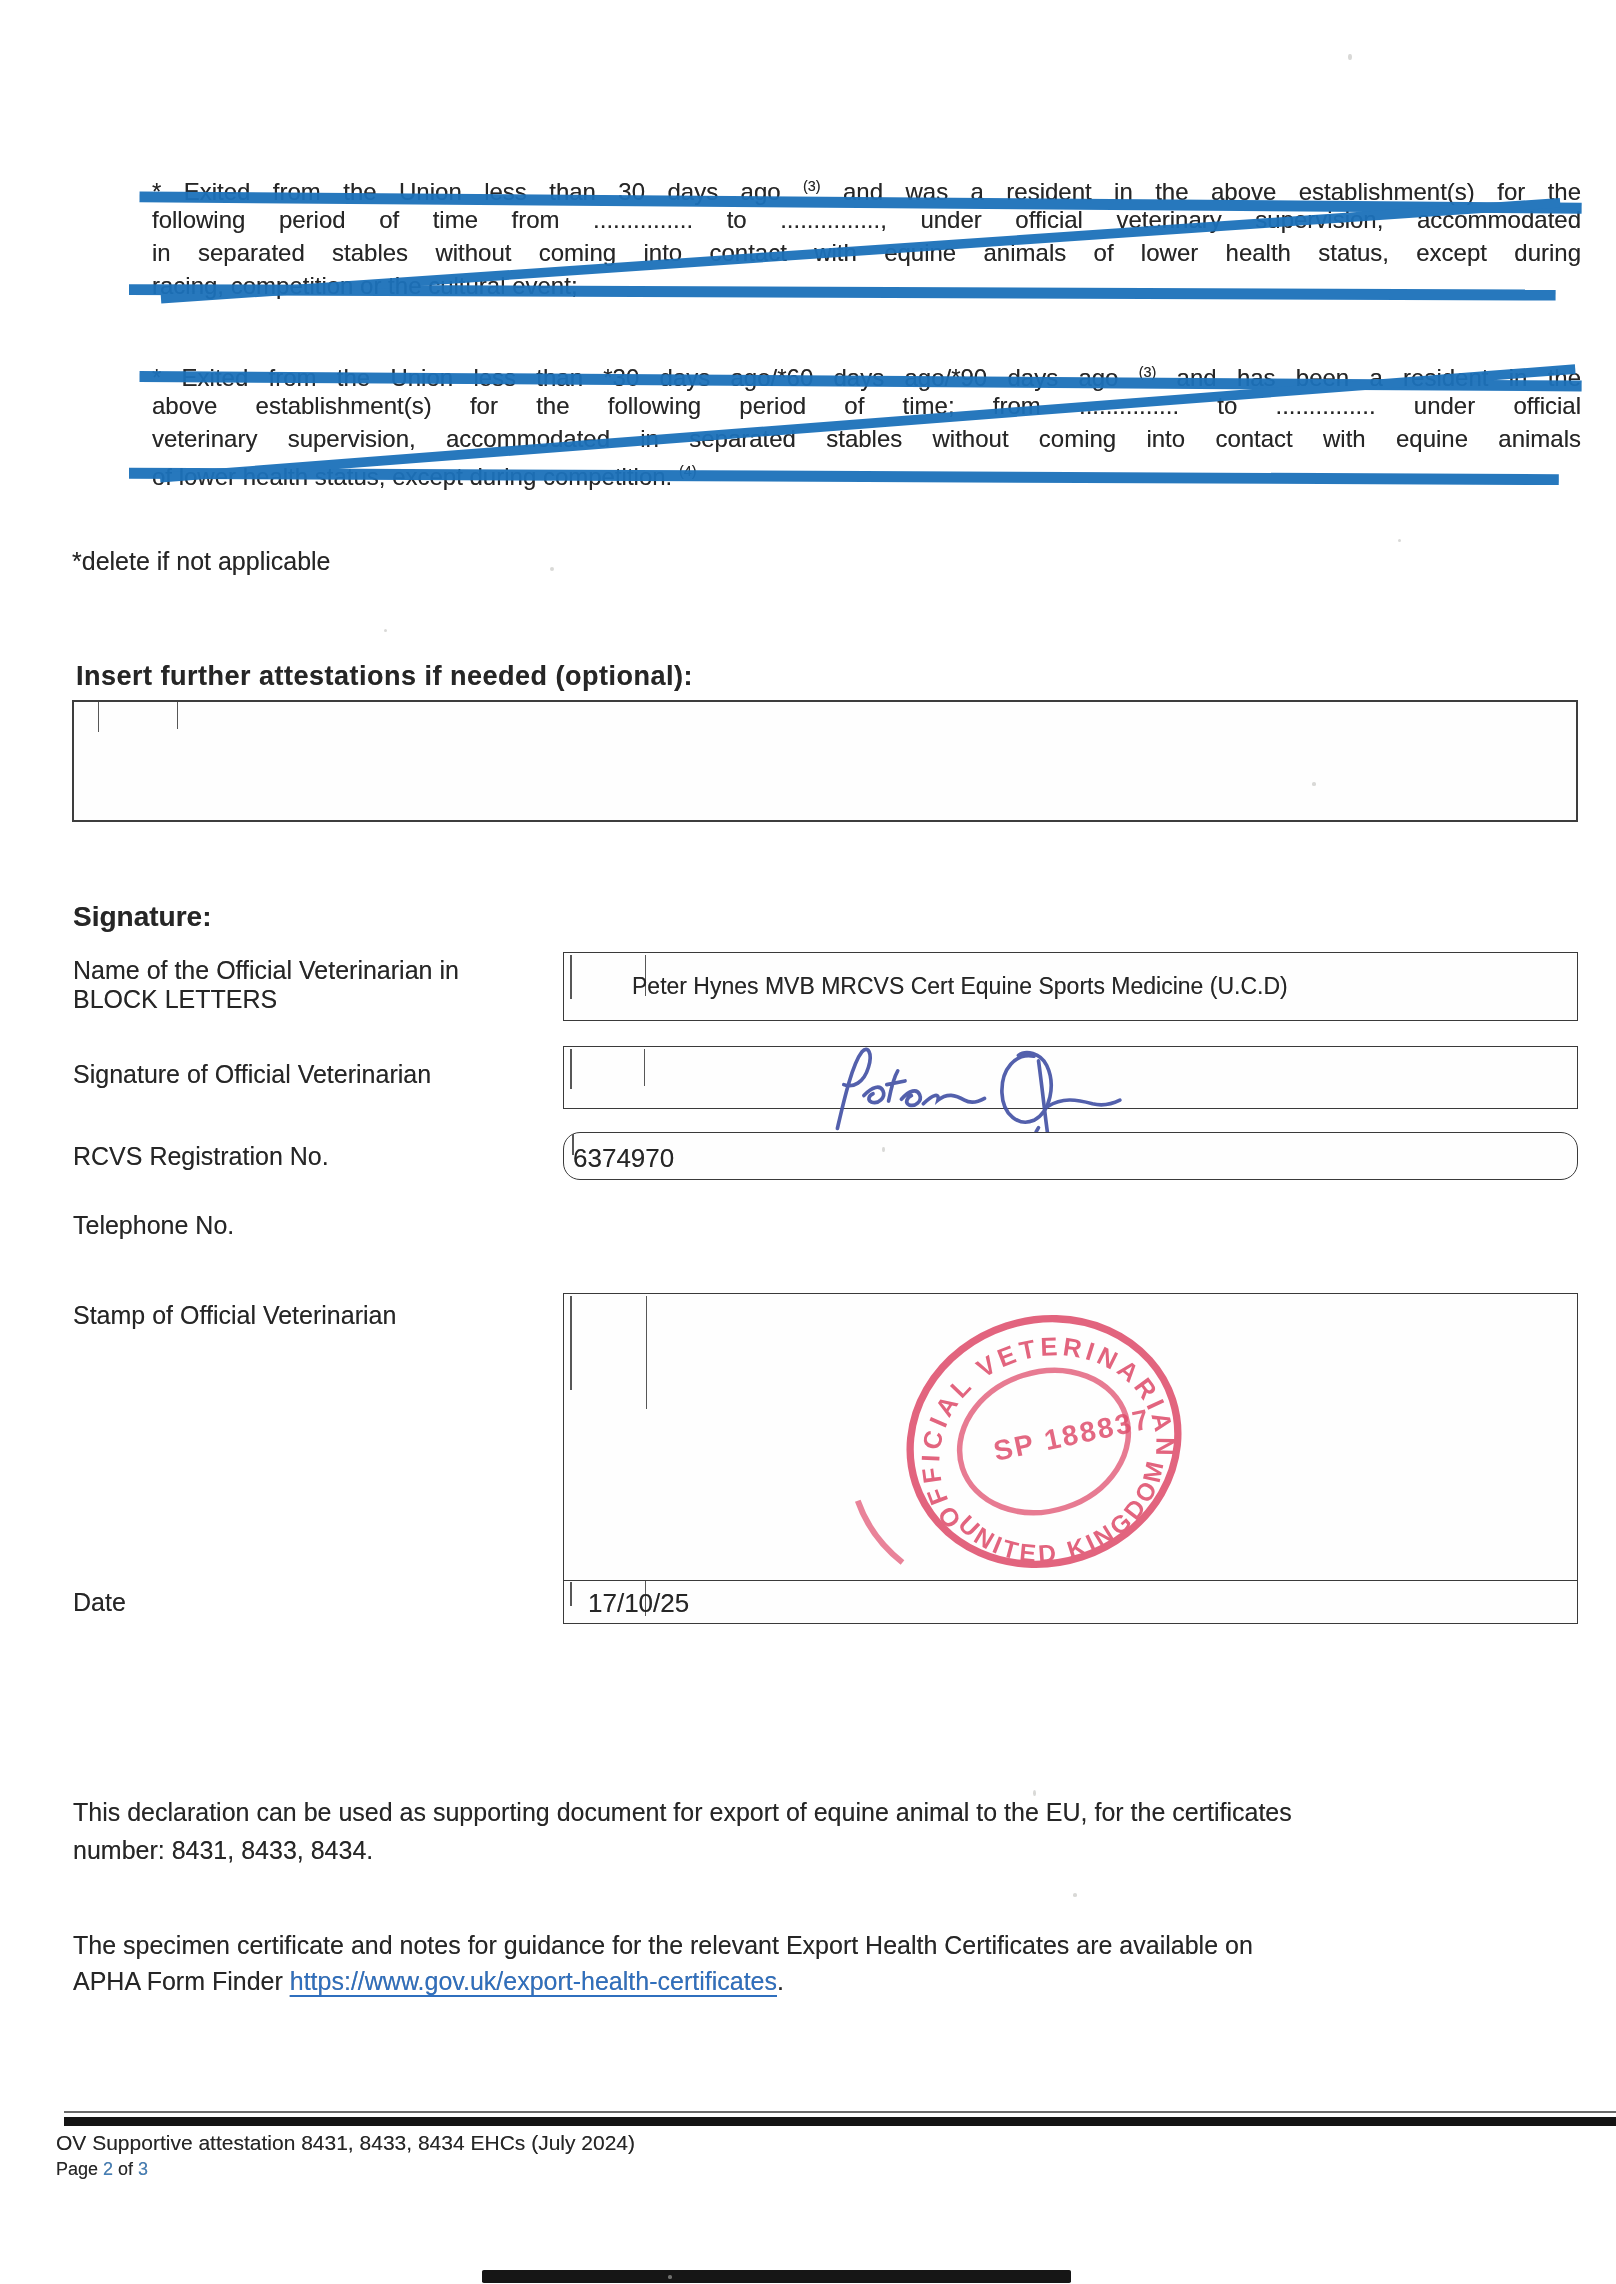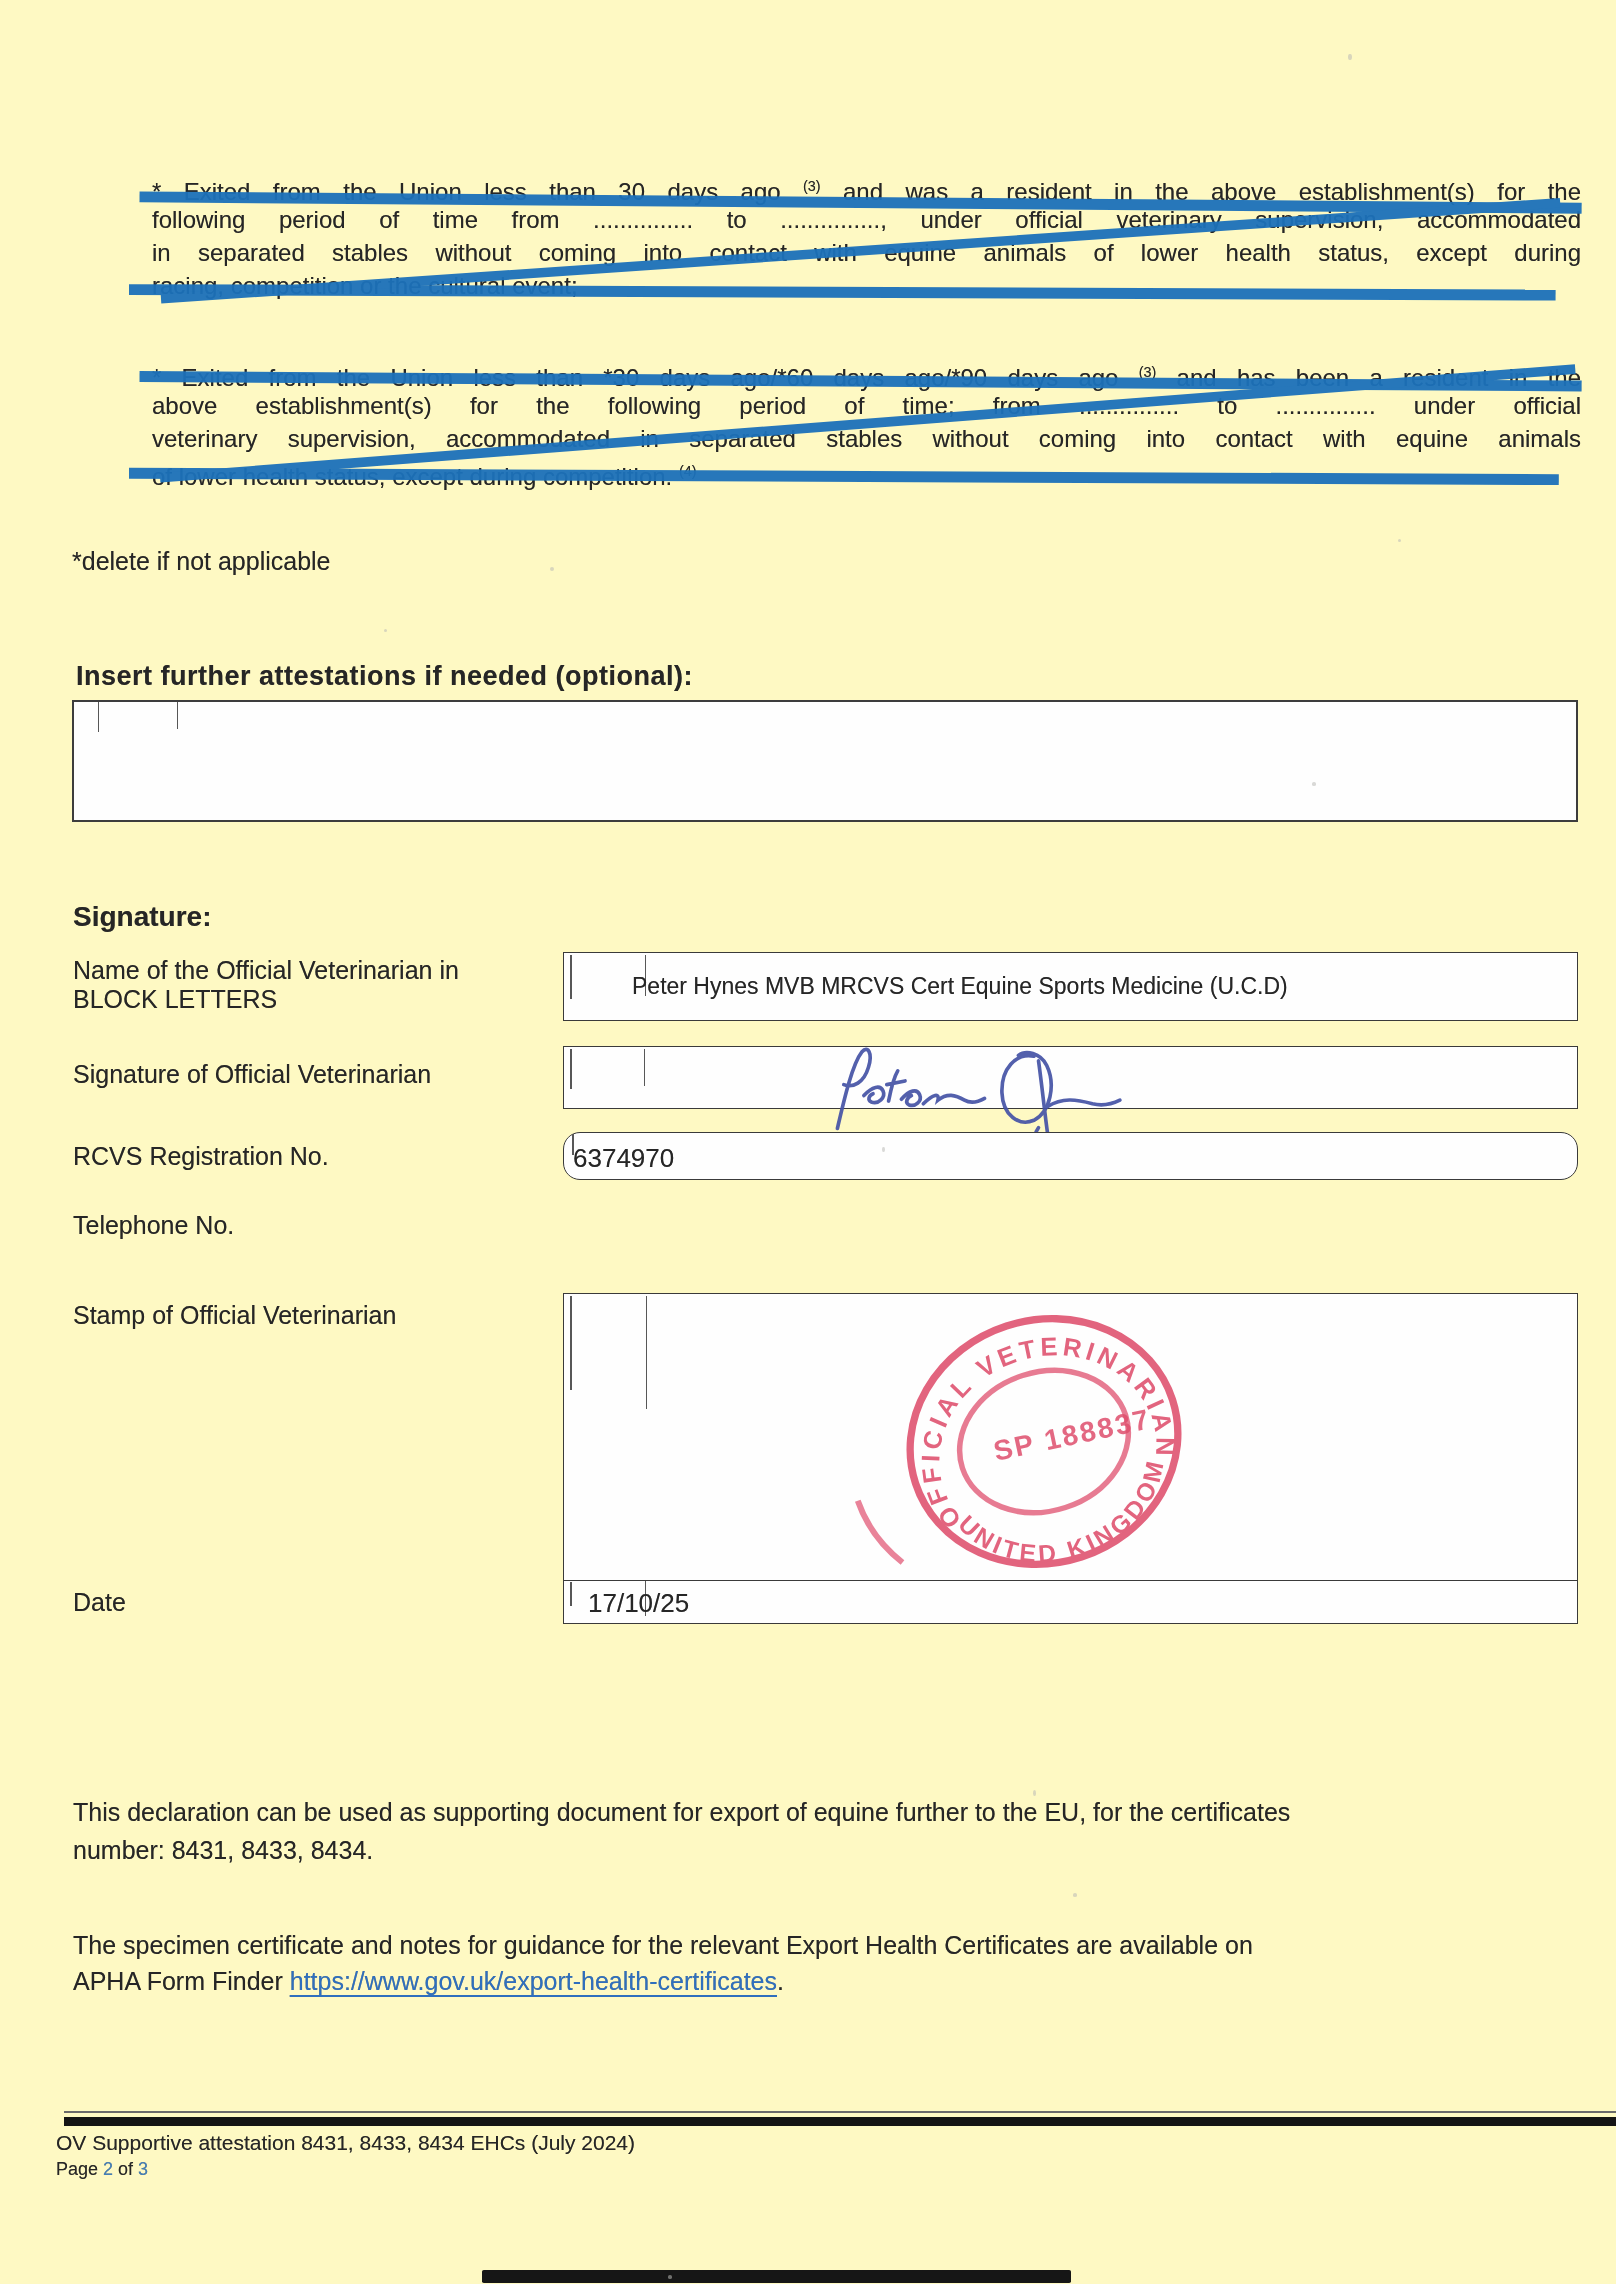--- a/index.html
+++ b/index.html
@@ -1,17 +1,17 @@
 <!DOCTYPE html>
 <html style="font-size:7.3px"><head>
 <meta charset="utf-8">
 <style>
   html,body{margin:0;padding:0;background:#e8e8e8;}
   #page{
-    position:relative;width:1617px;height:2284px;background:#fef9c3;
+    position:relative;width:1617px;height:2284px;background:#ffffff;
     font-family:"Liberation Sans","DejaVu Sans",sans-serif;color:#262626;
     overflow:hidden;
   }
   .scan{text-shadow:0 0 0.5px rgba(30,30,30,.45);}
   
   .para{position:absolute;left:152px;width:1429px;font-size:24px;line-height:33px;}
   #p1{top:170px;} #p2{top:356px;}
   .pline{height:33px;text-align:justify;text-align-last:justify;white-space:nowrap;}
   .pline.last{text-align:left;text-align-last:left;}
   .sup{vertical-align:super;font-size:0.60em;}
@@ -157,21 +157,21 @@
     </svg>
   </div>
 
   <div id="dateLabel" class="fldlabel scan">Date</div>
   <div id="dateBox" class="fld">
     <span class="tick" style="left:6.4px;top:0.9px;height:24px;"></span>
     <span class="tick" style="left:81px;top:0;height:35px;"></span>
     <div class="fldval scan">17/10/25</div>
   </div>
 
-  <div id="g1l1" class="gline scan">This declaration can be used as supporting document for export of equine further to the EU, for the certificates</div>
+  <div id="g1l1" class="gline scan">This declaration can be used as supporting document for export of equine animal to the EU, for the certificates</div>
   <div id="g1l2" class="gline scan">number: 8431, 8433, 8434.</div>
   <div id="g2l1" class="gline scan">The specimen certificate and notes for guidance for the relevant Export Health Certificates are available on</div>
   <div id="g2l2" class="gline scan"><span>APHA Form Finder </span><a class="doclink">https://www.gov.uk/export-health-certificates</a><span>.</span></div>
 
   <div id="footRuleThin"></div>
   <div id="footRule"></div>
   <div id="footLine1" class="scan">OV Supportive attestation 8431, 8433, 8434 EHCs (July 2024)</div>
   <div id="footLine2" class="scan"><span>Page </span><span class="pgnum">2</span><span> of </span><span class="pgnum">3</span></div>
 
   <div id="bottomBar"></div>

